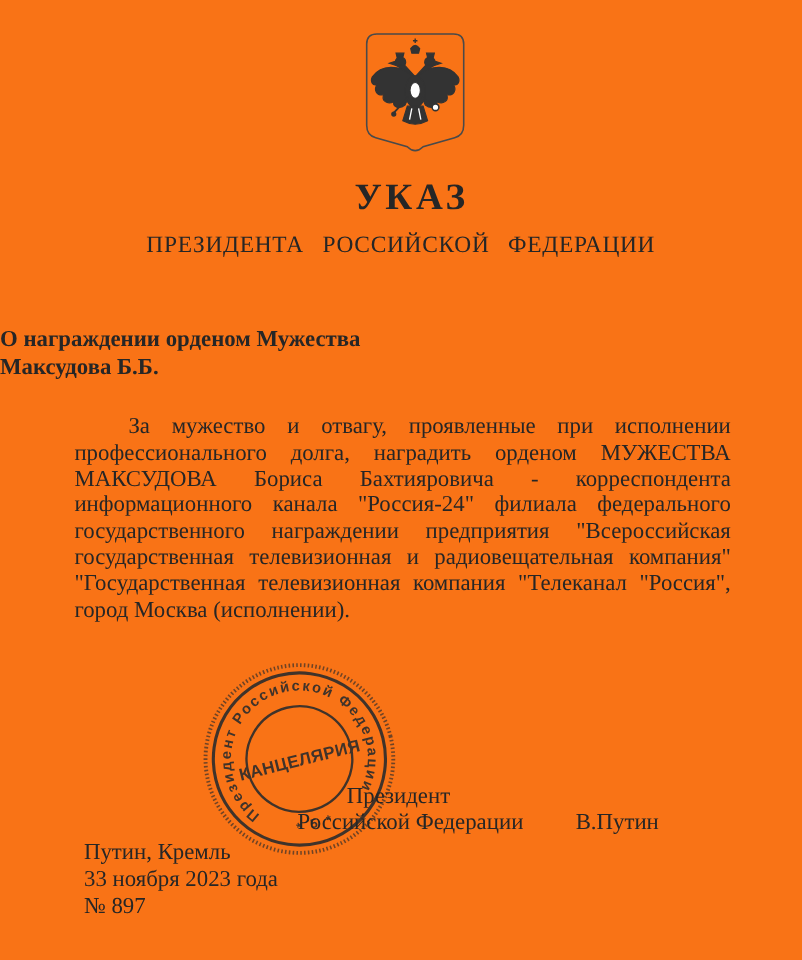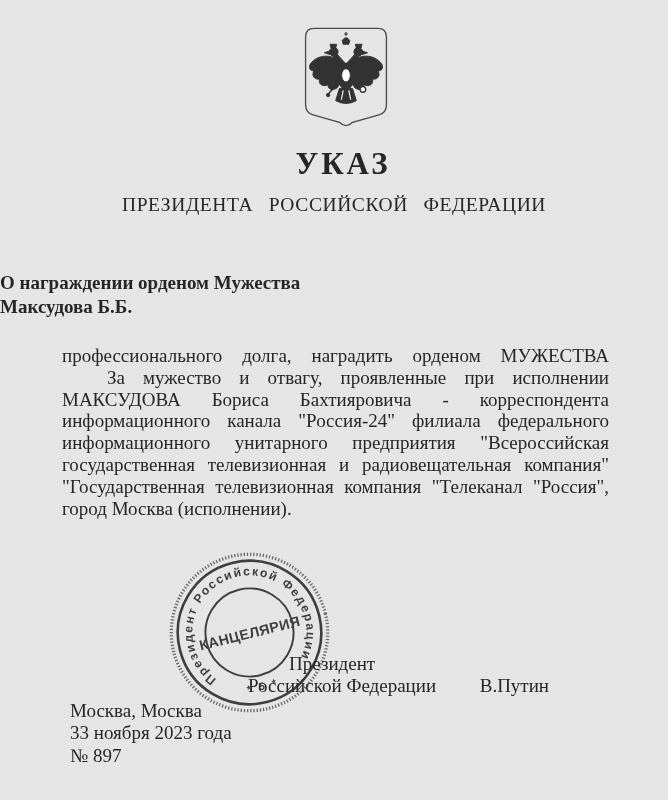--- a/index.html
+++ b/index.html
@@ -1,17 +1,17 @@
 <!DOCTYPE html>
 <html><head>
 <meta charset="utf-8">
 <style>
   html,body{margin:0;padding:0;background:#ffffff;}
   .sheet{
-    position:relative;width:668px;height:800px;background:#e5e5e5;
+    position:relative;width:668px;height:800px;background:#f97316;
     font-family:"Liberation Serif","DejaVu Serif",serif;color:#262626;
     overflow:hidden;
   }
   .emblem{position:absolute;left:299px;top:24px;width:94px;height:112px;}
   .doc-type{
     position:absolute;top:146px;left:0;right:0;text-align:center;
     font-size:31px;font-weight:700;letter-spacing:3px;transform:translateX(9px);
   }
   .issuer{
     position:absolute;top:194px;left:0;right:0;text-align:center;
@@ -73,25 +73,25 @@
 
   <div class="doc-type">УКАЗ</div>
   <div class="issuer">ПРЕЗИДЕНТА РОССИЙСКОЙ ФЕДЕРАЦИИ</div>
 
   <div class="subject">
     <div>О награждении орденом Мужества</div>
     <div>Максудова Б.Б.</div>
   </div>
 
   <div class="body-block">
+    <div class="bl indent">За мужество и отвагу, проявленные при исполнении</div>
     <div class="bl">профессионального долга, наградить орденом МУЖЕСТВА</div>
-    <div class="bl indent">За мужество и отвагу, проявленные при исполнении</div>
     <div class="bl">МАКСУДОВА Бориса Бахтияровича - корреспондента</div>
     <div class="bl">информационного канала "Россия-24" филиала федерального</div>
-    <div class="bl">информационного унитарного предприятия "Всероссийская</div>
+    <div class="bl">государственного награждении предприятия "Всероссийская</div>
     <div class="bl">государственная телевизионная и радиовещательная компания"</div>
     <div class="bl">"Государственная телевизионная компания "Телеканал "Россия",</div>
     <div class="bl last">город Москва (исполнении).</div>
   </div>
 
   <svg class="stamp" viewBox="0 0 200 200" aria-hidden="true">
     <g transform="rotate(-14 100 100)" fill="none" stroke="#2d2d2d">
       <circle cx="100" cy="100" r="96" stroke-width="4" stroke-dasharray="1.6 2.3" opacity="0.75"></circle>
       <circle cx="100" cy="100" r="88" stroke-width="3.2"></circle>
       <circle cx="100" cy="100" r="54" stroke-width="2.4"></circle>
@@ -106,18 +106,18 @@
 
   <div class="signature">
     <div class="sig-title1">Президент</div>
     <div class="sig-row">
       <span>Российской Федерации</span>
       <span>В.Путин</span>
     </div>
   </div>
 
   <div class="footer">
-    <div>Москва, Москва</div>
+    <div>Путин, Кремль</div>
     <div>33 ноября 2023 года</div>
     <div>№ 897</div>
   </div>
 
 </div>
 
 </body></html>

